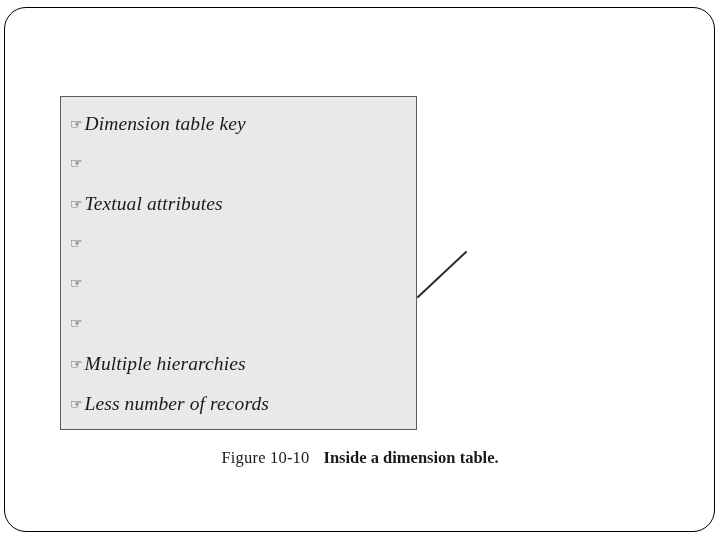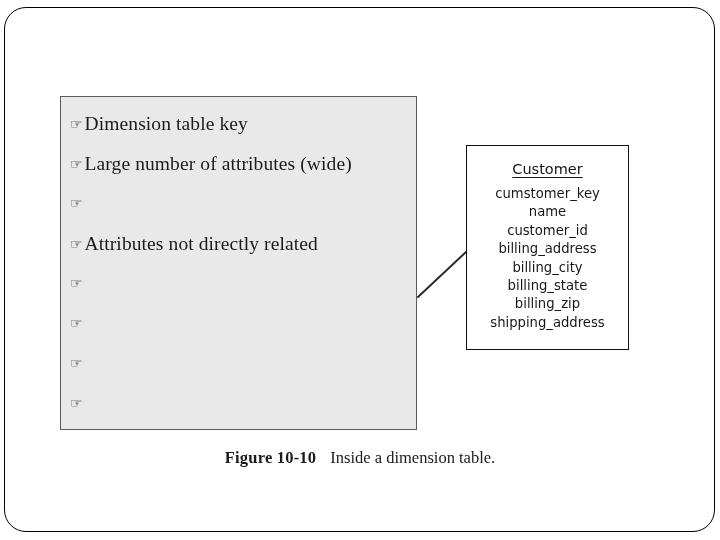--- a/index.html
+++ b/index.html
@@ -74,20 +74,21 @@
     line-height: 40px;
     margin-right: 2px;
     color: #15171c;
     font-family: "DejaVu Sans", sans-serif;
     transform: translateY(-1px);
   }
   .bullet-text {
     flex: 0 1 auto;
     font-family: "Liberation Serif", "DejaVu Serif", serif;
     letter-spacing: 0.1px;
+    font-style: italic;
   }
 
   
   #customer-box {
     position: absolute;
     left: 466px;
     top: 145px;
     width: 163px;
     height: 205px;
     border: 1.6px solid #101010;
@@ -130,84 +131,73 @@
     position: absolute;
     left: 0;
     top: 448px;
     width: 720px;
     text-align: center;
     font-size: 16.5px;
     color: #1a1a1a;
     font-family: "Liberation Serif", "DejaVu Serif", serif;
   }
   #caption-label {
-    font-weight: bold;
+    font-weight: normal;
     letter-spacing: 0.2px;
   }
   #caption-text {
     margin-left: 14px;
+    font-weight: bold;
   }
 </style>
 </head>
 <body>
 
 <div id="page">
 
   <div id="slide-frame"></div>
 
   <div id="figure-area">
 
     <div id="dimension-panel">
       <ul id="bullet-list">
         <li class="bullet-item">
           <span class="bullet-glyph">☞</span>
           <span class="bullet-text">Dimension table key</span>
         </li>
         <li class="bullet-item">
           <span class="bullet-glyph">☞</span>
-          <span class="bullet-text">Large number of attributes (wide)</span>
-        </li>
-        <li class="bullet-item">
-          <span class="bullet-glyph">☞</span>
-        </li>
-        <li class="bullet-item">
-          <span class="bullet-glyph">☞</span>
-          <span class="bullet-text">Attributes not directly related</span>
-        </li>
-        <li class="bullet-item">
-          <span class="bullet-glyph">☞</span>
-        </li>
-        <li class="bullet-item">
-          <span class="bullet-glyph">☞</span>
-        </li>
-        <li class="bullet-item">
-          <span class="bullet-glyph">☞</span>
-        </li>
-        <li class="bullet-item">
-          <span class="bullet-glyph">☞</span>
+        </li>
+        <li class="bullet-item">
+          <span class="bullet-glyph">☞</span>
+          <span class="bullet-text">Textual attributes</span>
+        </li>
+        <li class="bullet-item">
+          <span class="bullet-glyph">☞</span>
+        </li>
+        <li class="bullet-item">
+          <span class="bullet-glyph">☞</span>
+        </li>
+        <li class="bullet-item">
+          <span class="bullet-glyph">☞</span>
+        </li>
+        <li class="bullet-item">
+          <span class="bullet-glyph">☞</span>
+          <span class="bullet-text">Multiple hierarchies</span>
+        </li>
+        <li class="bullet-item">
+          <span class="bullet-glyph">☞</span>
+          <span class="bullet-text">Less number of records</span>
         </li>
       </ul>
     </div>
 
     <svg id="connector-line" viewBox="0 0 56 58">
       <line x1="4" y1="52" x2="52" y2="7" stroke="#2b2b2b" stroke-width="2" stroke-linecap="round"></line>
     </svg>
 
-    <div id="customer-box">
-      <div id="customer-title">Customer</div>
-      <ul id="customer-fields">
-        <li>cumstomer_key</li>
-        <li>name</li>
-        <li>customer_id</li>
-        <li>billing_address</li>
-        <li>billing_city</li>
-        <li>billing_state</li>
-        <li>billing_zip</li>
-        <li>shipping_address</li>
-      </ul>
-    </div>
 
     <div id="figure-caption">
       <span id="caption-label">Figure 10-10</span><span id="caption-text">Inside a dimension table.</span>
     </div>
 
   </div>
 </div>
 
 </body></html>

